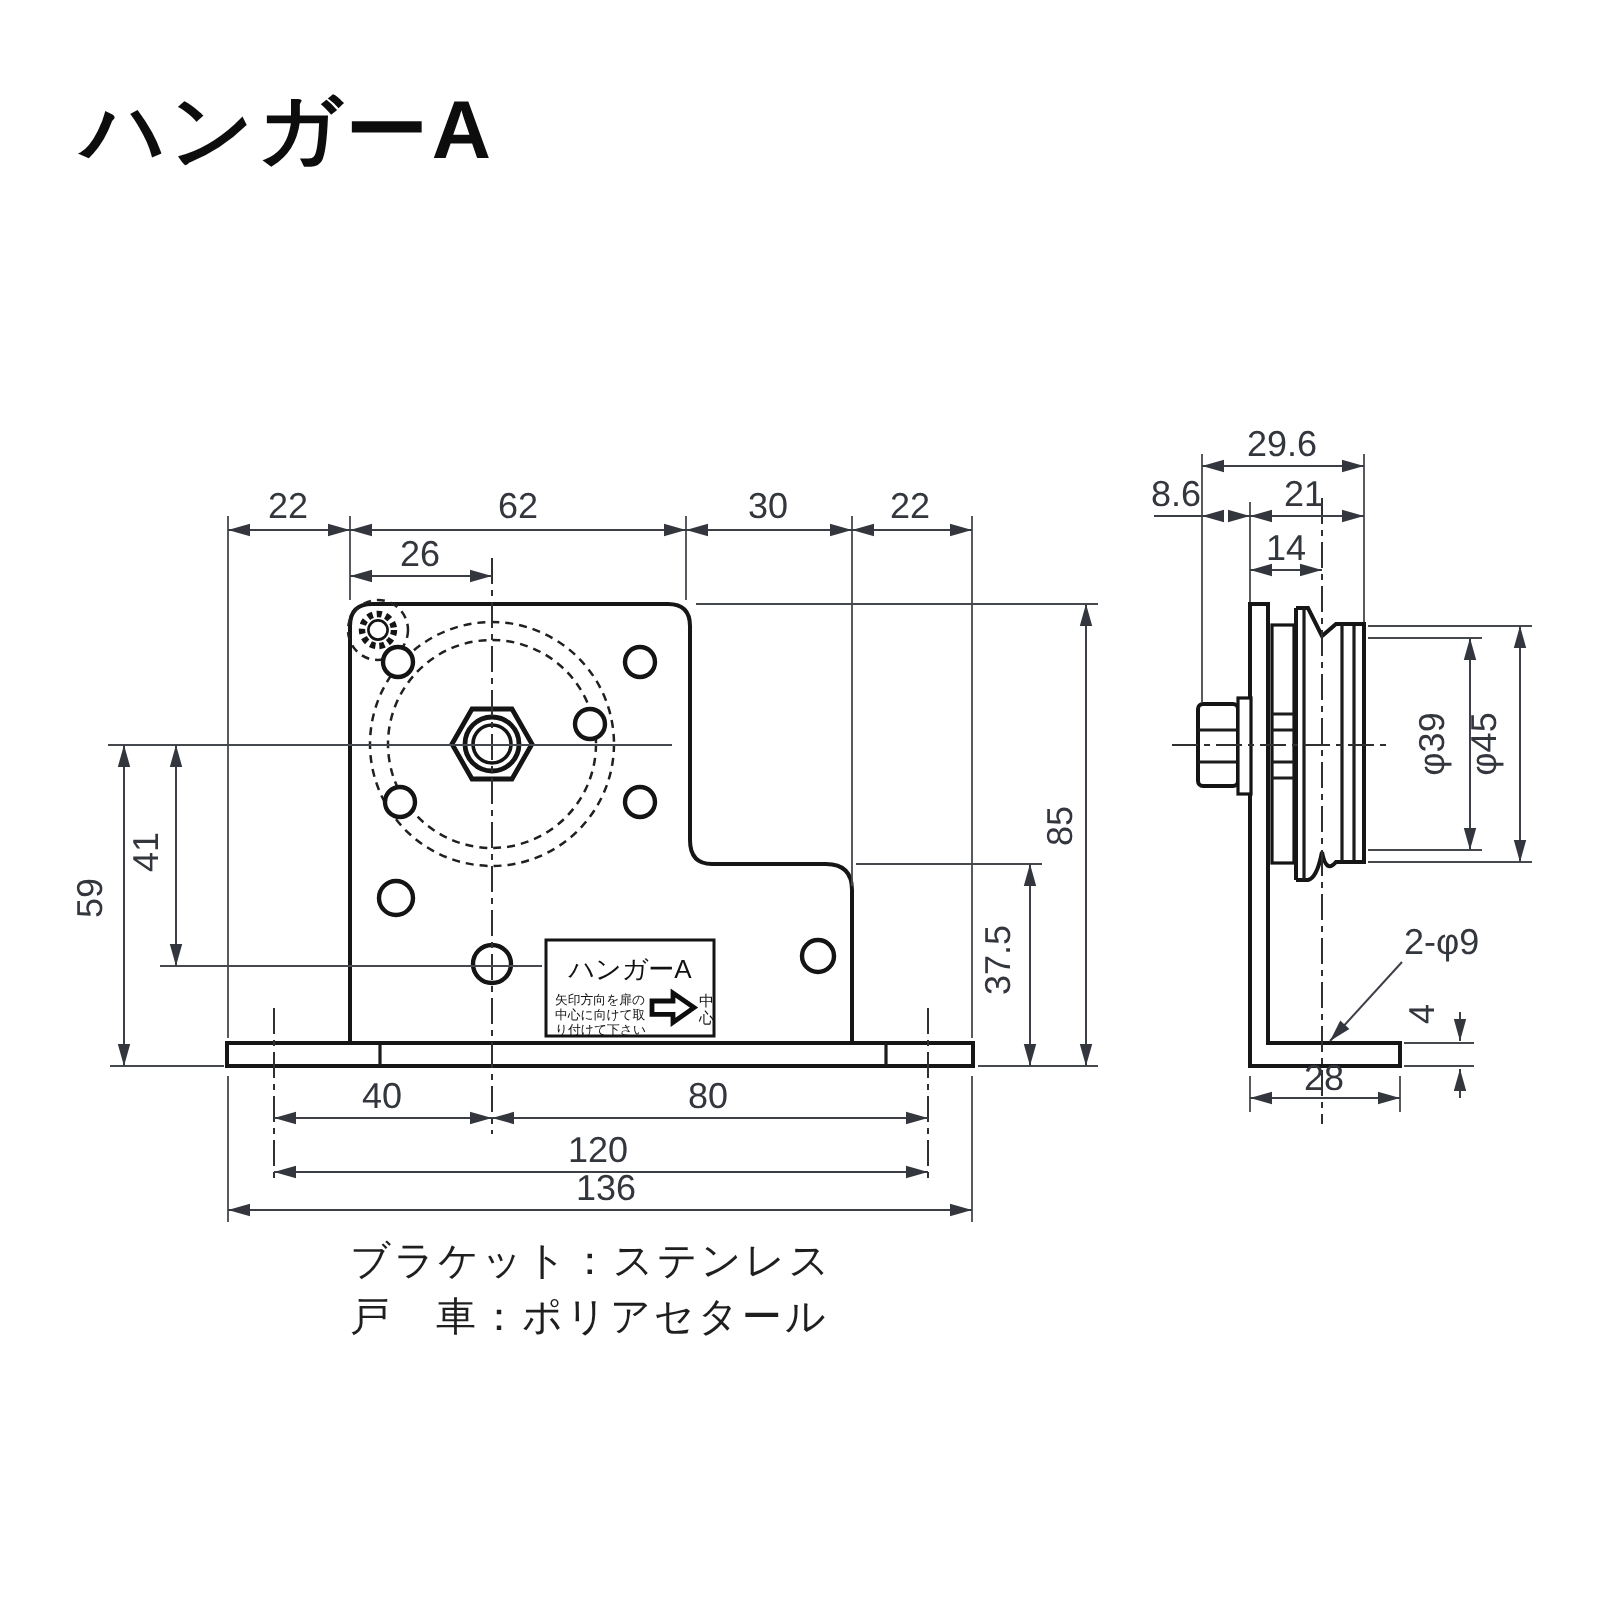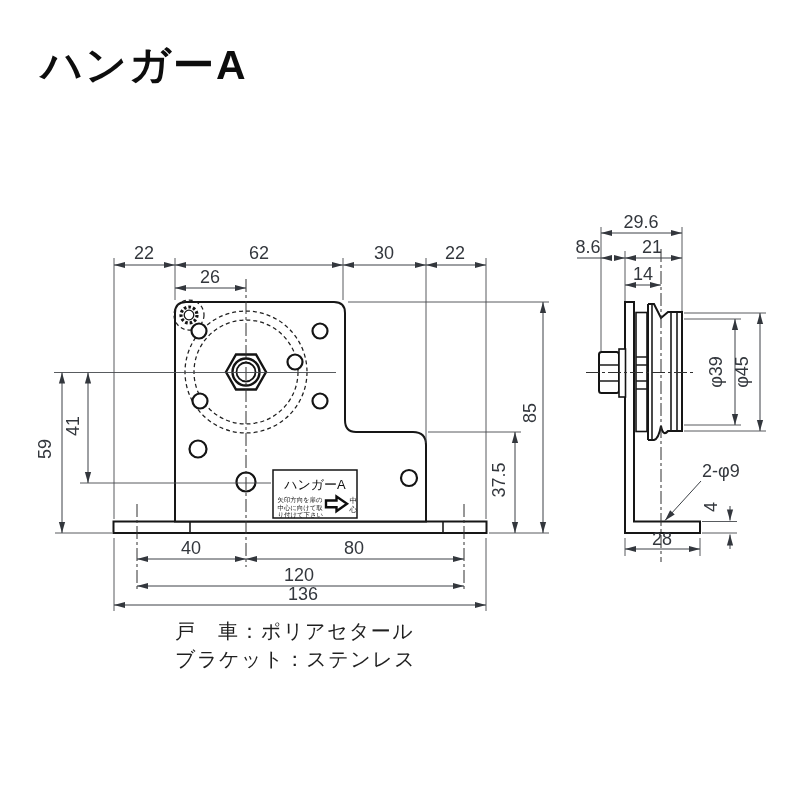--- a/index.html
+++ b/index.html
@@ -199,17 +199,17 @@
       <text class="dim" x="643" y="280" text-anchor="middle">14</text>
       <text class="dim" text-anchor="middle" transform="rotate(-90 722 372)" x="722" y="372">φ39</text>
       <text class="dim" text-anchor="middle" transform="rotate(-90 748 372)" x="748" y="372">φ45</text>
       <text class="dim" x="702" y="477" text-anchor="start">2-φ9</text>
       <text class="dim" text-anchor="middle" transform="rotate(-90 717 507)" x="717" y="507">4</text>
       <text class="dim" x="662" y="545" text-anchor="middle">28</text>
     </g>
   </svg>
 
   <div class="notes">
+    <div>ブラケット：ステンレス</div>
     <div>戸　車：ポリアセタール</div>
-    <div>ブラケット：ステンレス</div>
   </div>
 
 </div>
 
 </body></html>

